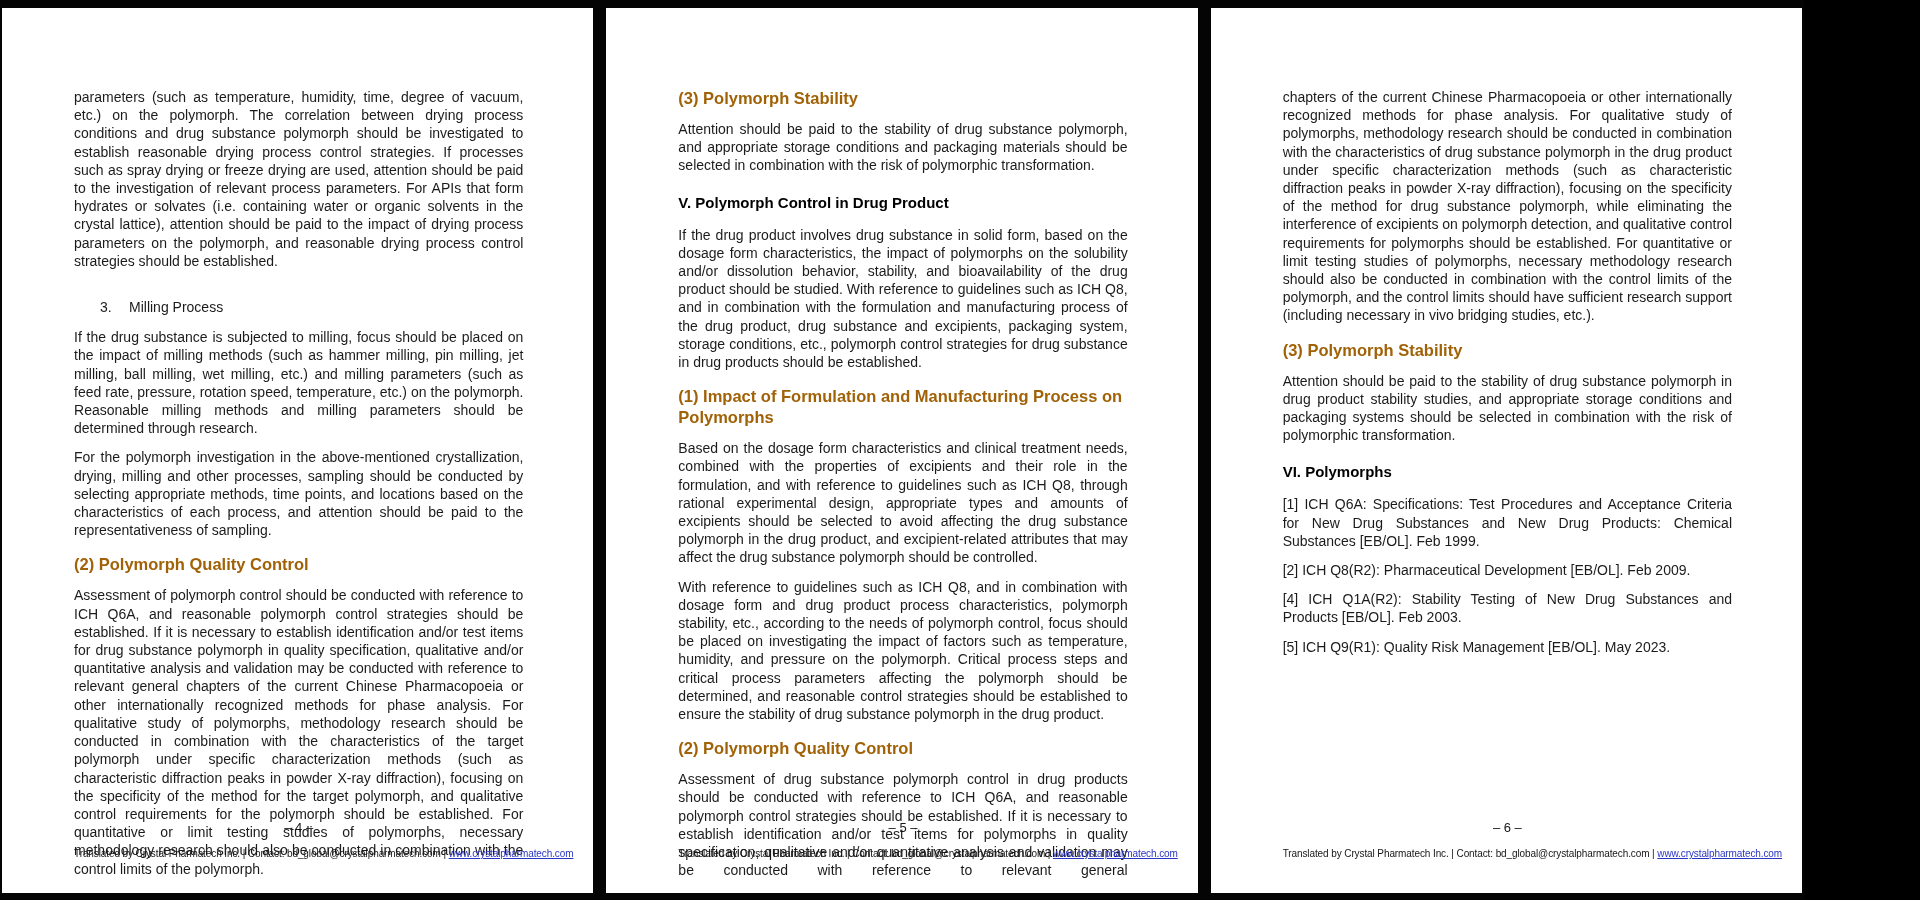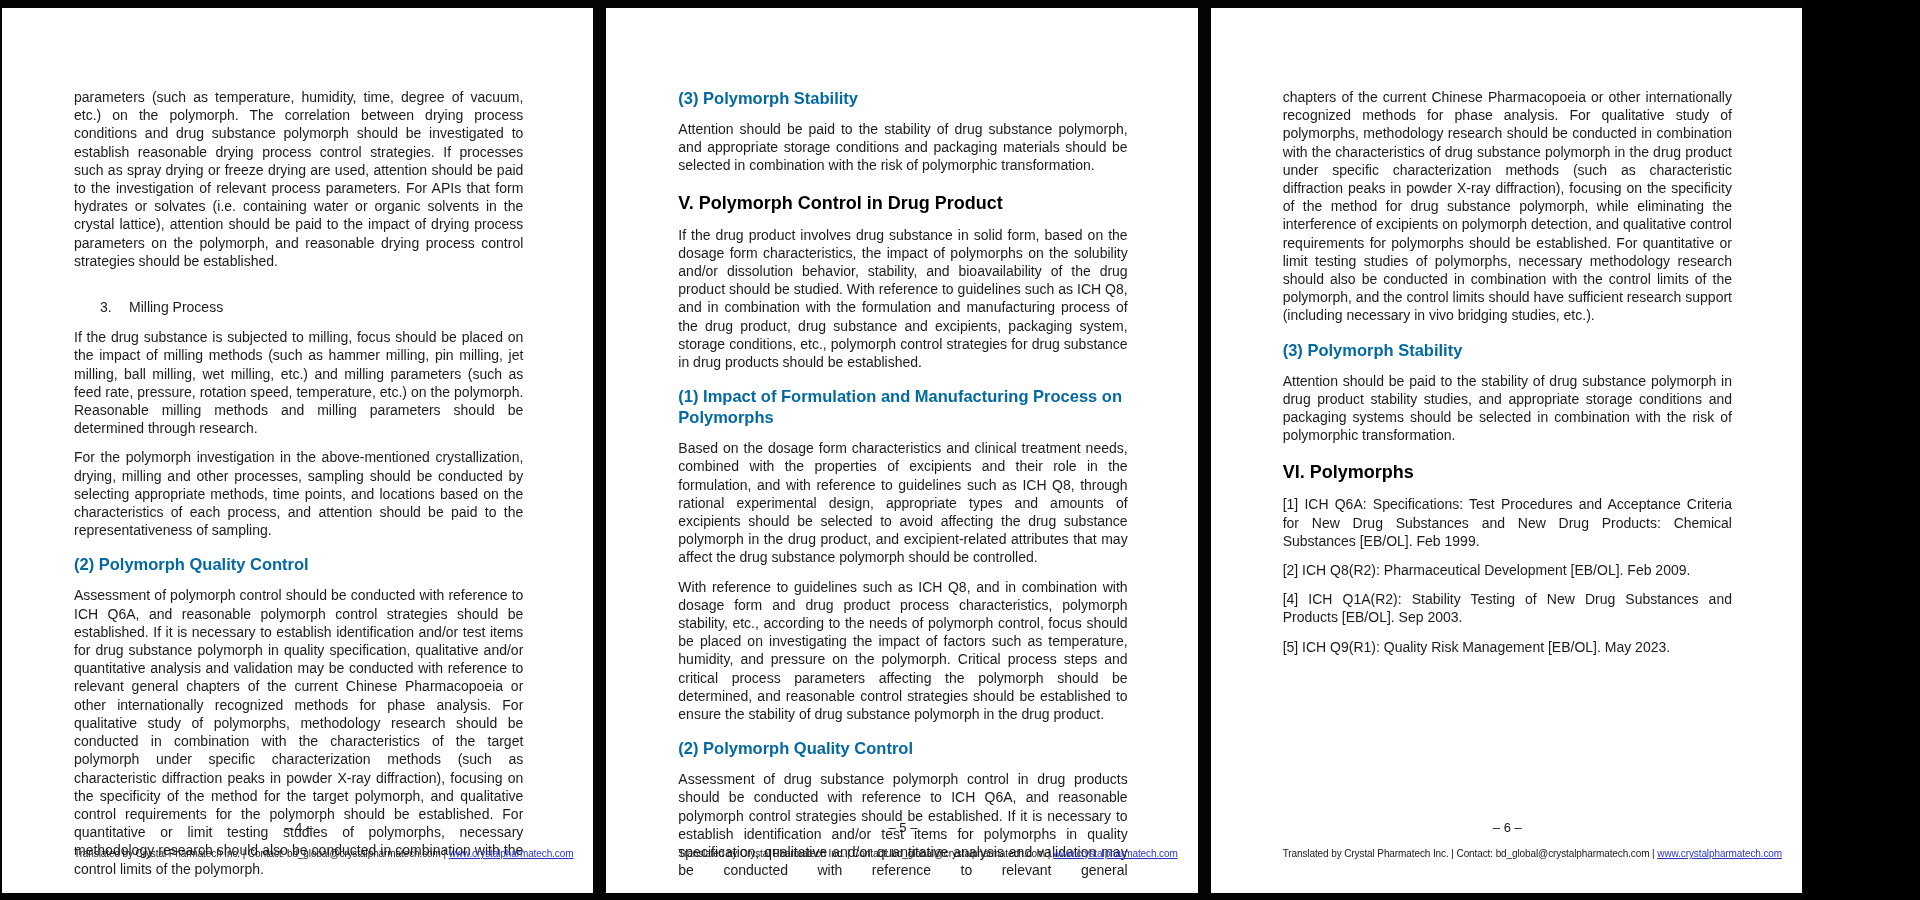--- a/index.html
+++ b/index.html
@@ -12,20 +12,21 @@
   }
   .canvas {
     width: 1804px;
     height: 900px;
     box-sizing: border-box;
     background: #040404;
     display: flex;
     gap: 13px;
     padding: 8px 2px 7px 2px;
     font-family: "Liberation Sans", sans-serif;
+    justify-content: flex-end;
   }
   .page {
     background: #ffffff;
     flex: 1 1 0;
     position: relative;
     box-sizing: border-box;
     padding: 80px 70px 130px 72px;
     color: #1b1b1b;
     overflow: hidden;
   }
@@ -34,25 +35,25 @@
     font-size: 14px;
     line-height: 18.2px;
     text-align: justify;
     margin: 0 0 11px 0;
   }
   .body-para.cont { text-align-last: justify; }
   .heading-minor {
     font-size: 16.5px;
     line-height: 21px;
     font-weight: 700;
-    color: #0369a1;
+    color: #a16207;
     margin: 15px 0 11px 0;
   }
   .heading-major {
-    font-size: 18px;
+    font-size: 15px;
     line-height: 22px;
     font-weight: 700;
     color: #000;
     margin: 17px 0 12px 0;
   }
   .list-item {
     font-size: 14px;
     line-height: 18.2px;
     margin: 28px 0 12px 0;
     padding-left: 26px;
@@ -121,21 +122,21 @@
   </section>
 
   <section class="page">
     <div class="content">
         <p class="body-para">chapters of the current Chinese Pharmacopoeia or other internationally recognized methods for phase analysis. For qualitative study of polymorphs, methodology research should be conducted in combination with the characteristics of drug substance polymorph in the drug product under specific characterization methods (such as characteristic diffraction peaks in powder X-ray diffraction), focusing on the specificity of the method for drug substance polymorph, while eliminating the interference of excipients on polymorph detection, and qualitative control requirements for polymorphs should be established. For quantitative or limit testing studies of polymorphs, necessary methodology research should also be conducted in combination with the control limits of the polymorph, and the control limits should have sufficient research support (including necessary in vivo bridging studies, etc.).</p>
         <div class="heading-minor">(3) Polymorph Stability</div>
         <p class="body-para">Attention should be paid to the stability of drug substance polymorph in drug product stability studies, and appropriate storage conditions and packaging systems should be selected in combination with the risk of polymorphic transformation.</p>
         <div class="heading-major">VI. Polymorphs</div>
         <p class="body-para">[1] ICH Q6A: Specifications: Test Procedures and Acceptance Criteria for New Drug Substances and New Drug Products: Chemical Substances [EB/OL]. Feb 1999.</p>
         <p class="body-para">[2] ICH Q8(R2): Pharmaceutical Development [EB/OL]. Feb 2009.</p>
-        <p class="body-para">[4] ICH Q1A(R2): Stability Testing of New Drug Substances and Products [EB/OL]. Sep 2003.</p>
+        <p class="body-para">[4] ICH Q1A(R2): Stability Testing of New Drug Substances and Products [EB/OL]. Feb 2003.</p>
         <p class="body-para">[5] ICH Q9(R1): Quality Risk Management [EB/OL]. May 2023.</p>
       </div>
     <footer class="page-footer">
       <div class="page-number">– 6 –</div>
       <div class="contact-line"><span>Translated by Crystal Pharmatech Inc. | Contact: bd_global@crystalpharmatech.com | </span><a class="footer-link">www.crystalpharmatech.com</a></div>
     </footer>
   </section>
 
 </div>
 

